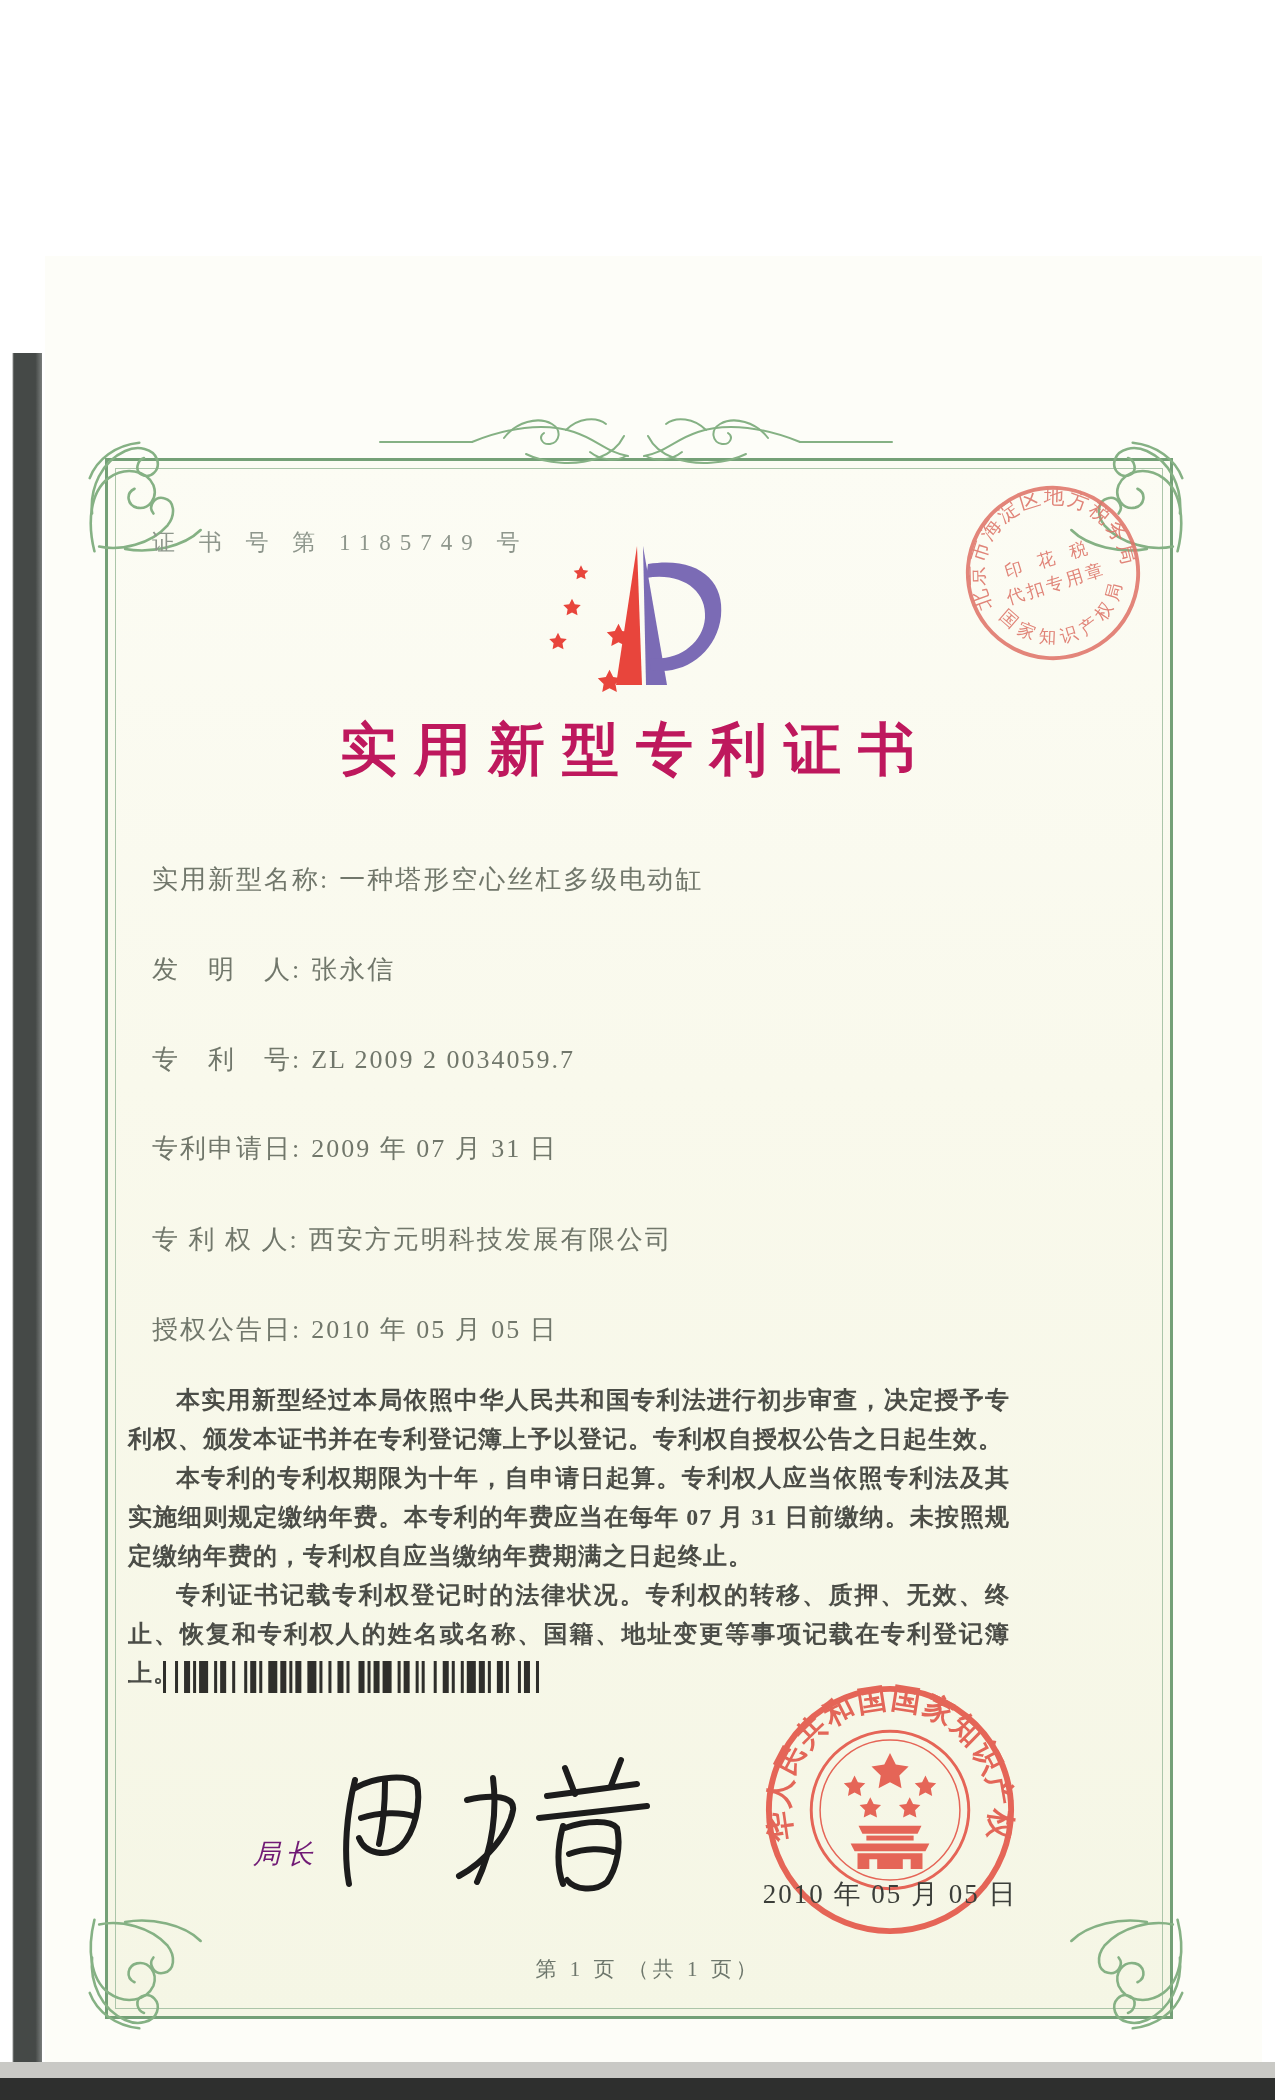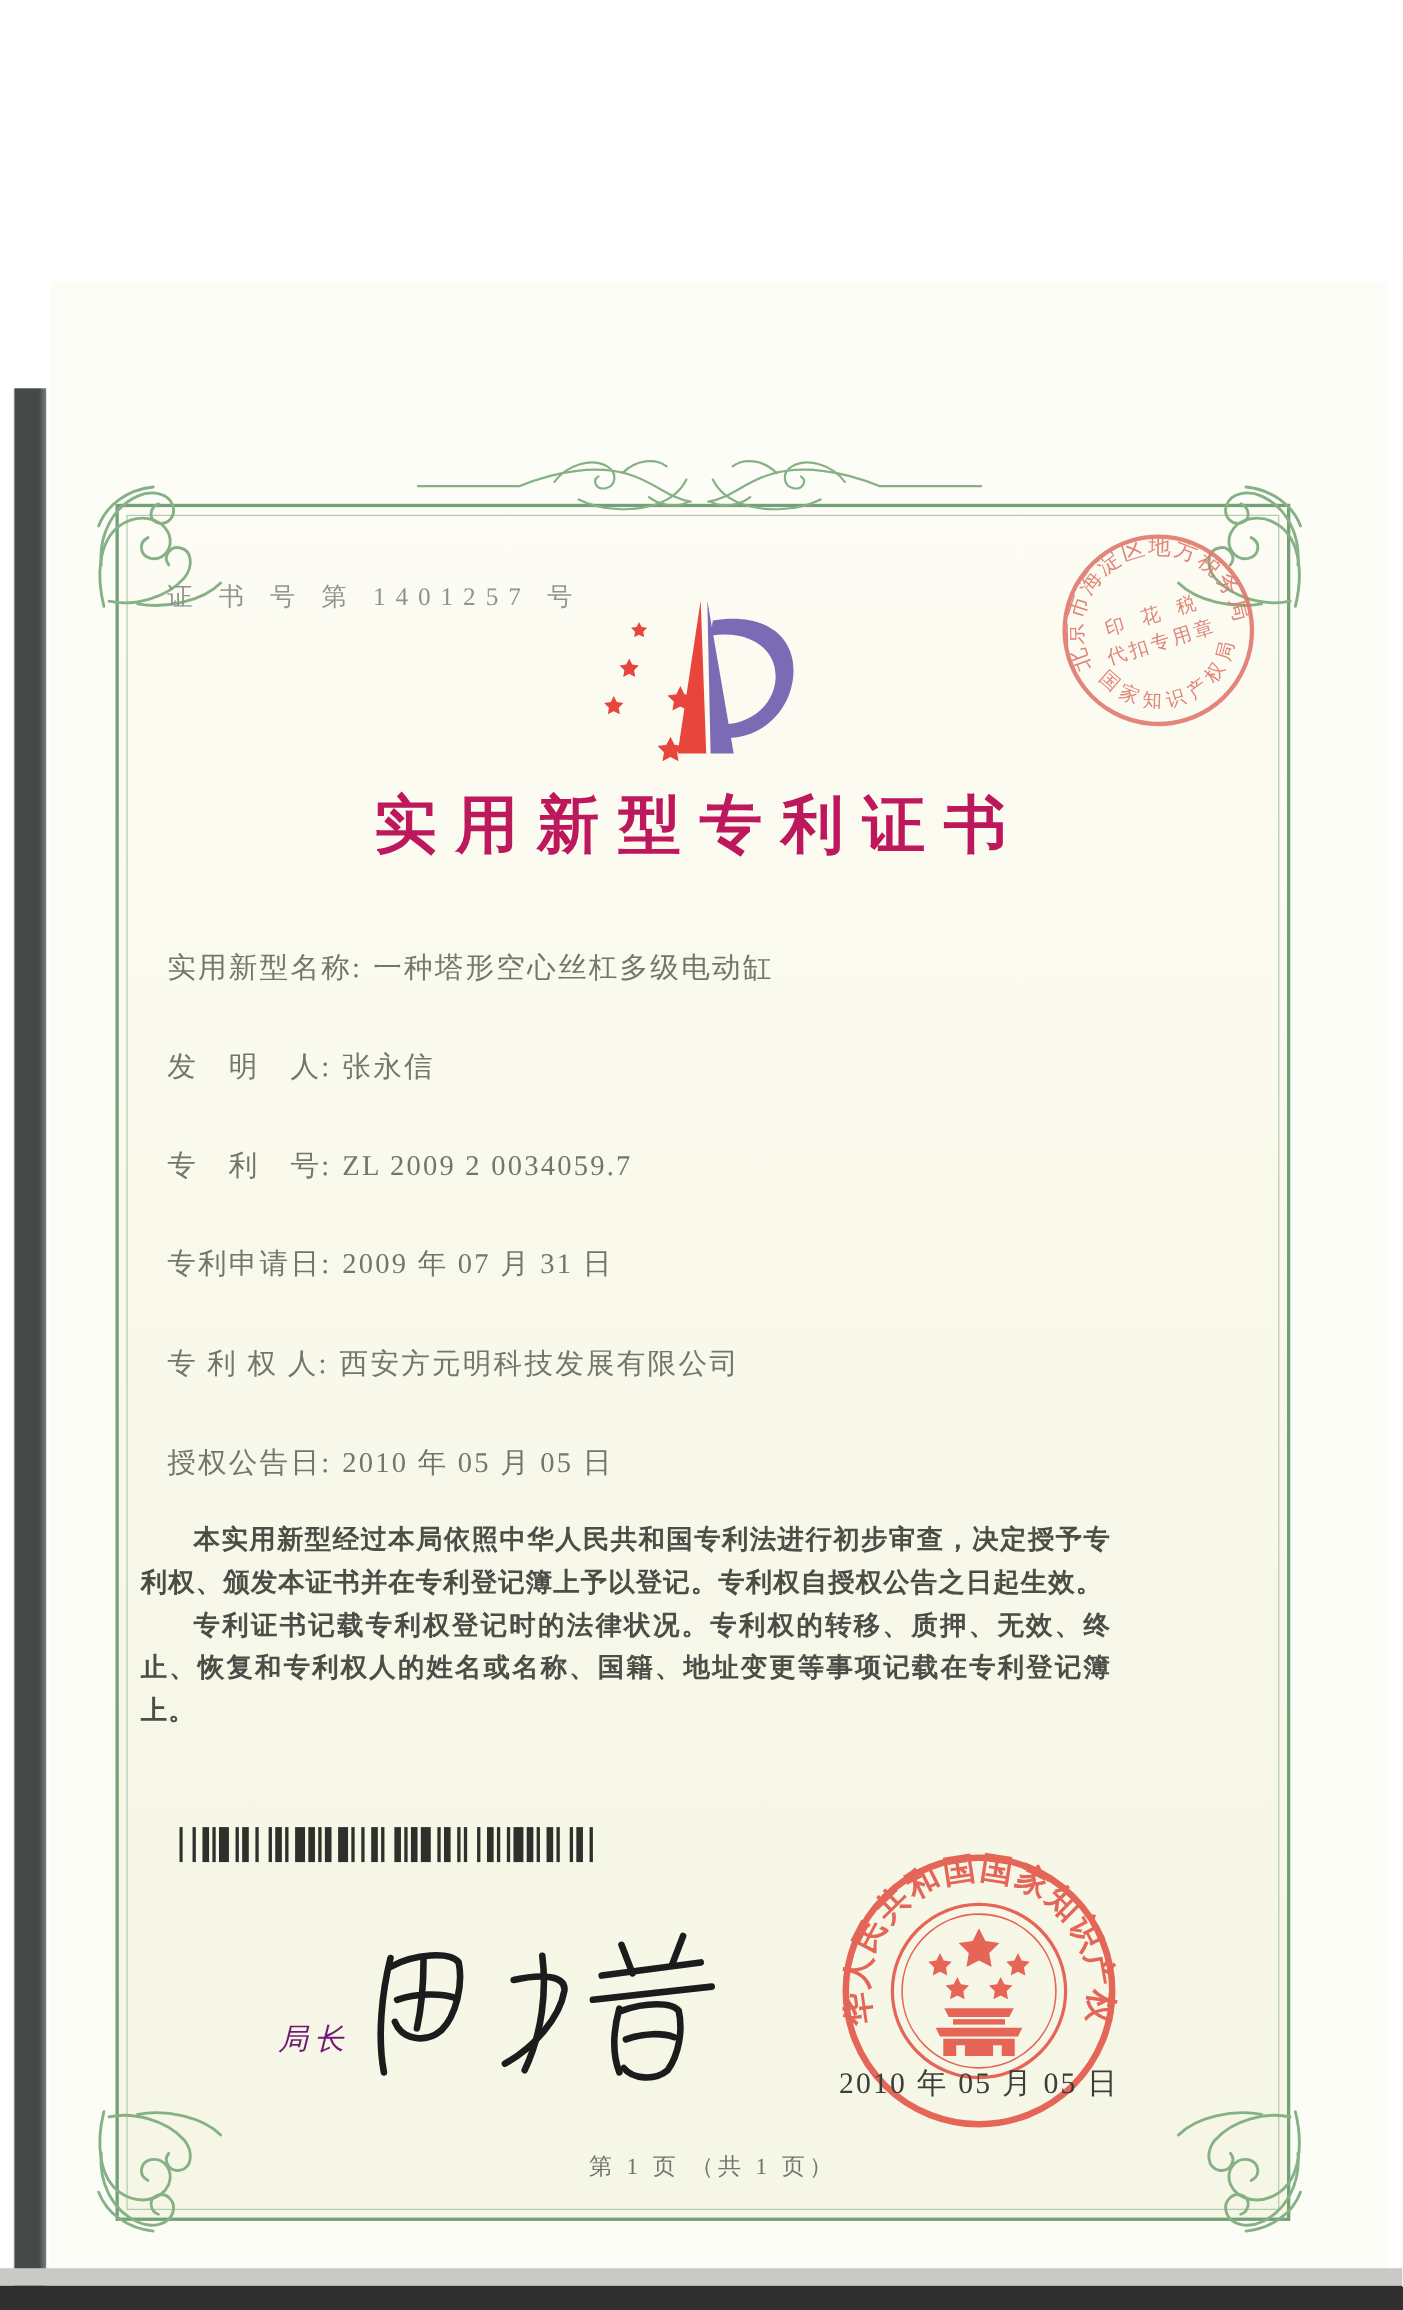--- a/index.html
+++ b/index.html
@@ -106,21 +106,21 @@
   </svg>
 <svg class="corner-orn corner-br" viewBox="0 0 100 100">
     <use href="#corner-orn-art"></use>
   </svg>
 
 <svg class="top-flourish" viewBox="0 0 520 72">
   <use href="#flourish-half"></use>
   <use href="#flourish-half" transform="translate(520,0) scale(-1,1)"></use>
 </svg>
 
-<div class="cert-number">证 书 号 第 1401257 号</div>
+<div class="cert-number">证 书 号 第 1185749 号</div>
 
 <svg class="logo" viewBox="0 0 192 154">
   <g fill="#e8453c">
     <path d="M50 38 l3.2 6.4 7 1 -5 5 1.2 7 -6.4-3.3 -6.3 3.3 1.2-7 -5.1-5 7-1z" transform="translate(0,0) scale(0.72)"></path>
     <path d="M50 38 l3.2 6.4 7 1 -5 5 1.2 7 -6.4-3.3 -6.3 3.3 1.2-7 -5.1-5 7-1z" transform="translate(-16,28) scale(0.86)"></path>
     <path d="M50 38 l3.2 6.4 7 1 -5 5 1.2 7 -6.4-3.3 -6.3 3.3 1.2-7 -5.1-5 7-1z" transform="translate(16,42) scale(1.15)"></path>
     <path d="M50 38 l3.2 6.4 7 1 -5 5 1.2 7 -6.4-3.3 -6.3 3.3 1.2-7 -5.1-5 7-1z" transform="translate(-30,62) scale(0.86)"></path>
     <path d="M50 38 l3.2 6.4 7 1 -5 5 1.2 7 -6.4-3.3 -6.3 3.3 1.2-7 -5.1-5 7-1z" transform="translate(7,88) scale(1.15)"></path>
     <path d="M92,8 L97,147 L71,147 Z"></path>
   </g>
@@ -164,20 +164,21 @@
   <div class="field-row fr4">
     <span class="field-label">专 利 权 人:</span><span class="field-value">西安方元明科技发展有限公司</span>
   </div>
   <div class="field-row fr5">
     <span class="field-label">授权公告日:</span><span class="field-value">2010 年 05 月 05 日</span>
   </div>
 </div>
 
 <div class="body-text">
   <p>本实用新型经过本局依照中华人民共和国专利法进行初步审查，决定授予专利权、颁发本证书并在专利登记簿上予以登记。专利权自授权公告之日起生效。</p>
+  <p>本专利的专利权期限为十年，自申请日起算。专利权人应当依照专利法及其实施细则规定缴纳年费。本专利的年费应当在每年 07 月 31 日前缴纳。未按照规定缴纳年费的，专利权自应当缴纳年费期满之日起终止。</p>
   <p>专利证书记载专利权登记时的法律状况。专利权的转移、质押、无效、终止、恢复和专利权人的姓名或名称、国籍、地址变更等事项记载在专利登记簿上。</p>
 </div>
 
 <svg class="barcode" viewBox="0 0 304.80000000000007 32" preserveAspectRatio="none">
     <rect x="0" y="0" width="2.4" height="32" fill="#2f2f2b"></rect>
     <rect x="9.6" y="0" width="2.4" height="32" fill="#2f2f2b"></rect>
     <rect x="16.8" y="0" width="4.8" height="32" fill="#2f2f2b"></rect>
     <rect x="24" y="0" width="2.4" height="32" fill="#2f2f2b"></rect>
     <rect x="28.799999999999997" y="0" width="7.199999999999999" height="32" fill="#2f2f2b"></rect>
     <rect x="40.8" y="0" width="2.4" height="32" fill="#2f2f2b"></rect>

